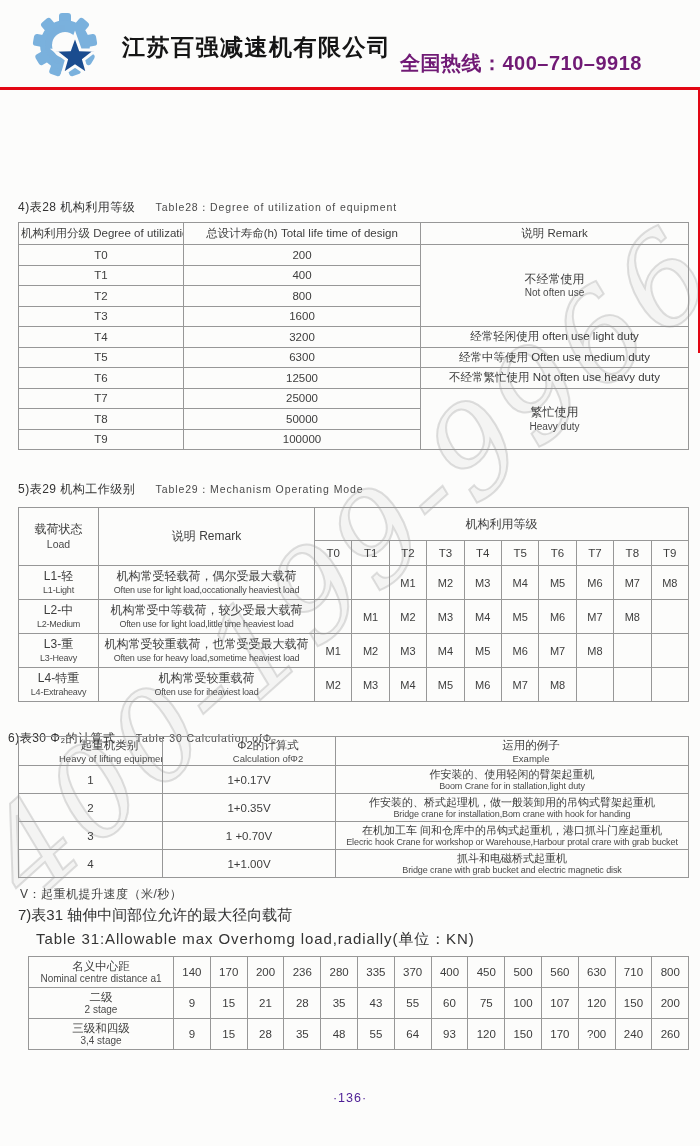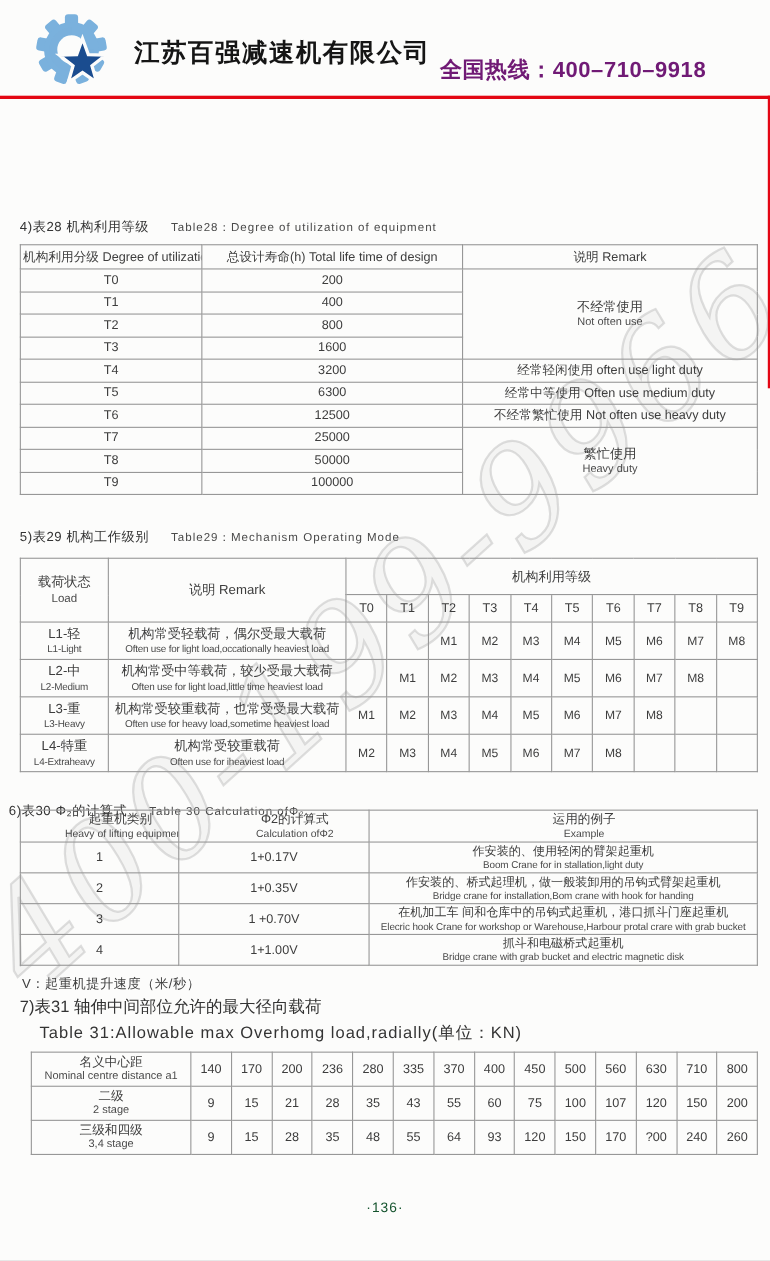--- a/index.html
+++ b/index.html
@@ -61,21 +61,21 @@
   #t30 tbody td .en{font-size:9px;letter-spacing:-0.1px;}
 
   .footnote{position:absolute;top:886px;left:20px;z-index:1;font-size:12px;color:#3f3f3f;letter-spacing:0.5px;}
 
   #t31{top:956px;left:28px;width:660px;}
   #t31 th,#t31 td{height:30px;font-size:11.5px;}
   #t31 .zh{font-size:11.5px;}
   #t31 .en{font-size:10px;}
 
   .pageno{position:absolute;top:1091px;left:0;width:700px;text-align:center;z-index:1;
-          font-size:12.5px;color:#14532d;letter-spacing:1px;}
+          font-size:12.5px;color:#4c1d95;letter-spacing:1px;}
 </style>
 </head>
 <body>
 
 <div class="page">
 
   <div class="watermark">400-199-9966</div>
 
   <header class="hdr">
     <div class="logo">

